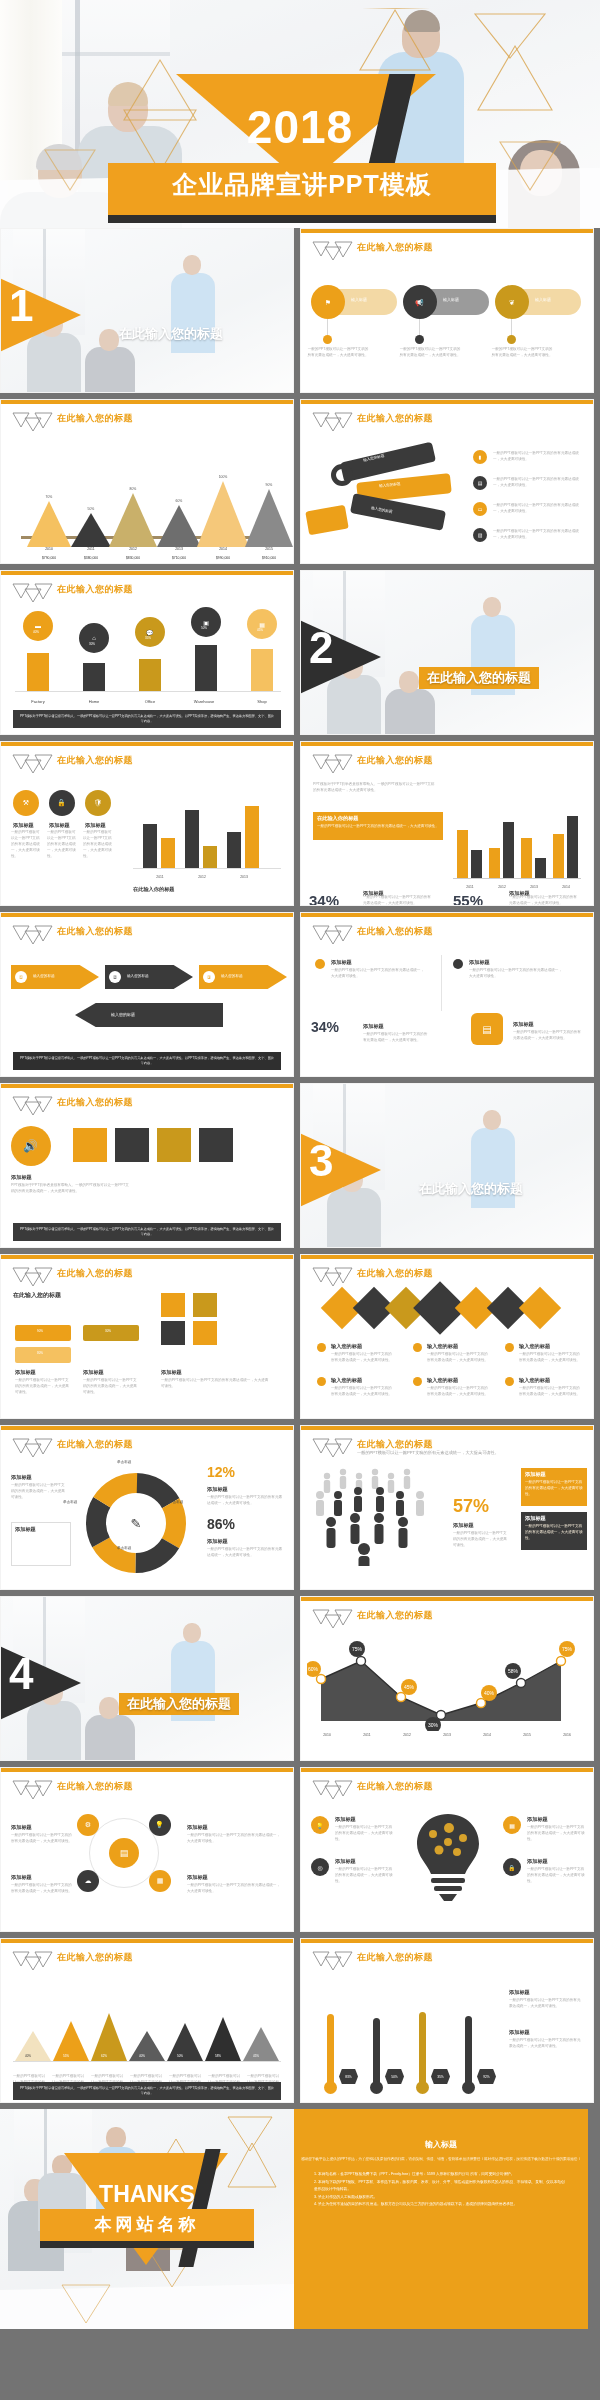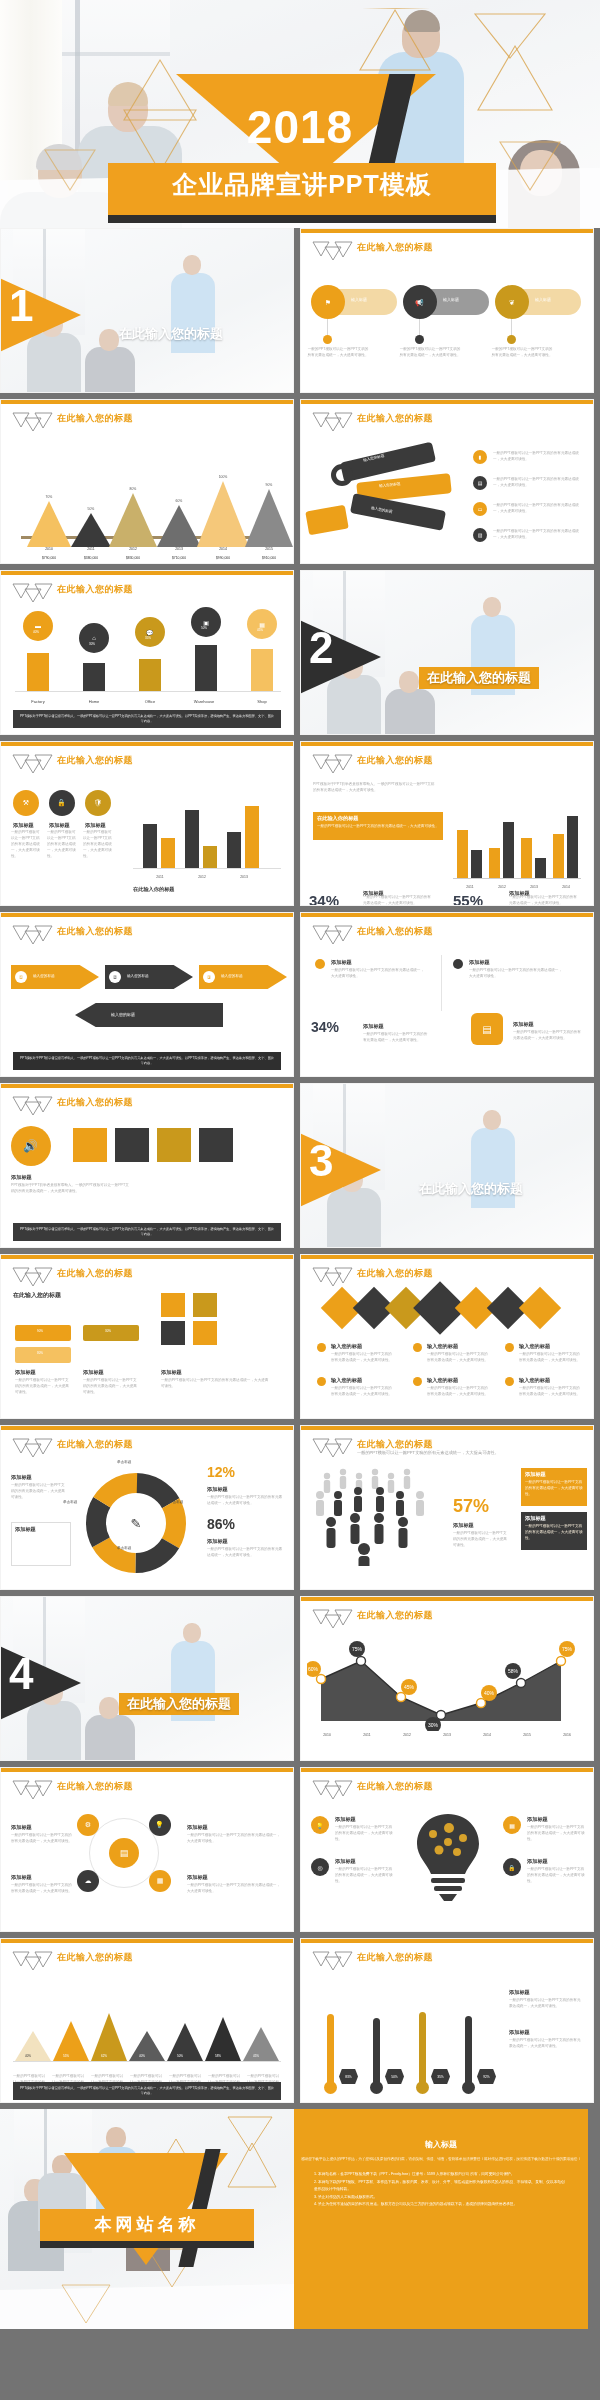--- a/index.html
+++ b/index.html
@@ -979,20 +979,21 @@
         <svg width="294" height="220" style="position:absolute;left:0;top:0;">
           <polygon points="176,30 202,74 150,74" fill="none" stroke="#d8a34a" stroke-width="1" opacity=".8"></polygon>
           <polygon points="250,42 272,8 228,8" fill="none" stroke="#d8a34a" stroke-width="1" opacity=".8"></polygon>
           <polygon points="252,34 276,78 228,78" fill="none" stroke="#d8a34a" stroke-width="1" opacity=".8"></polygon>
           <polygon points="172,178 196,140 148,140" fill="none" stroke="#d8a34a" stroke-width="1" opacity=".7"></polygon>
           <polygon points="86,214 110,176 62,176" fill="none" stroke="#d8a34a" stroke-width="1" opacity=".6"></polygon>
         </svg>
       </div>
       <div class="th-tri"></div>
       <div class="th-slash"></div>
+      <div class="th-en">THANKS</div>
       <div class="th-bar-sh"></div>
       <div class="th-bar"></div>
       <div class="th-cn">本网站名称</div>
     </div>
 
     <div class="copy">
       <div class="copy-ttl">输入标题</div>
       <div class="copy-lead">感谢您下载平台上提供的PPT作品，为了您和以及原创作者的利益，请勿复制、传播、销售，否则将承担法律责任！将对作品进行维权，按照传播下载次数进行十倍的索取赔偿！</div>
       <div class="copy-body">
         <div>1. 本网站名称：荟萃PPT模板免费下载（PPT - Freely.free）注册号：5599 人形标识版权归公司 所有，同时受到公司保护。</div>

